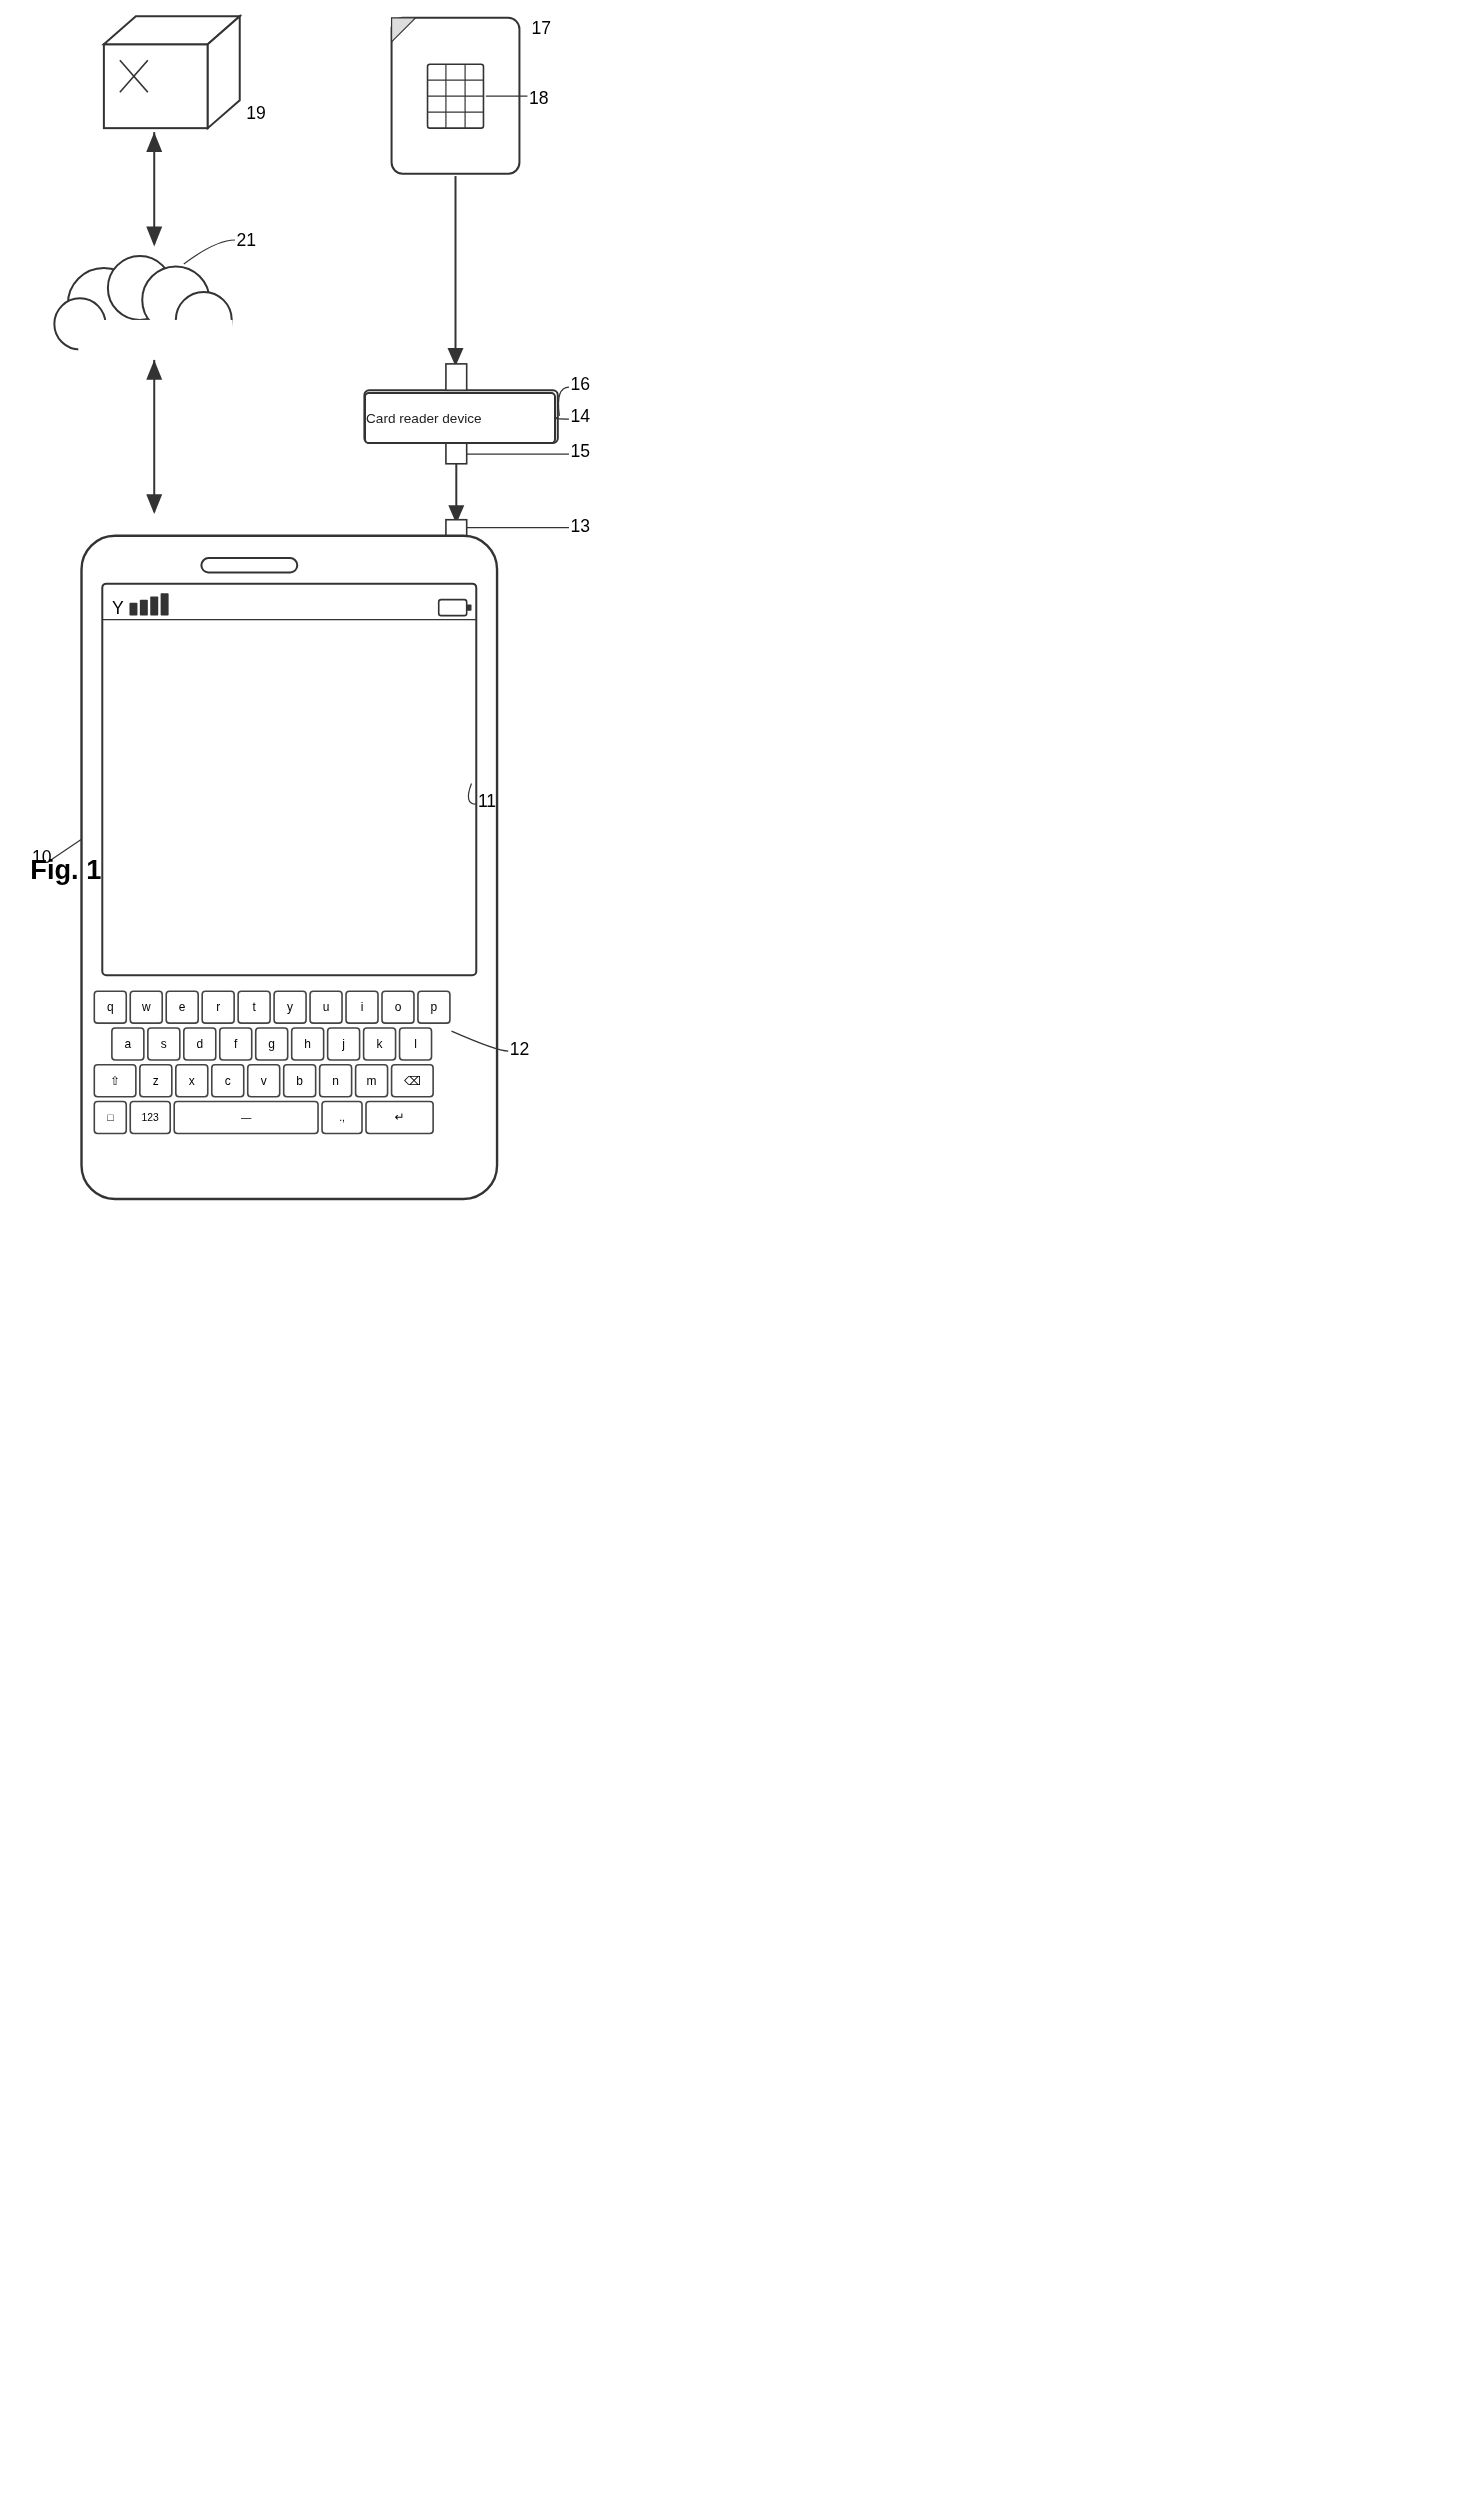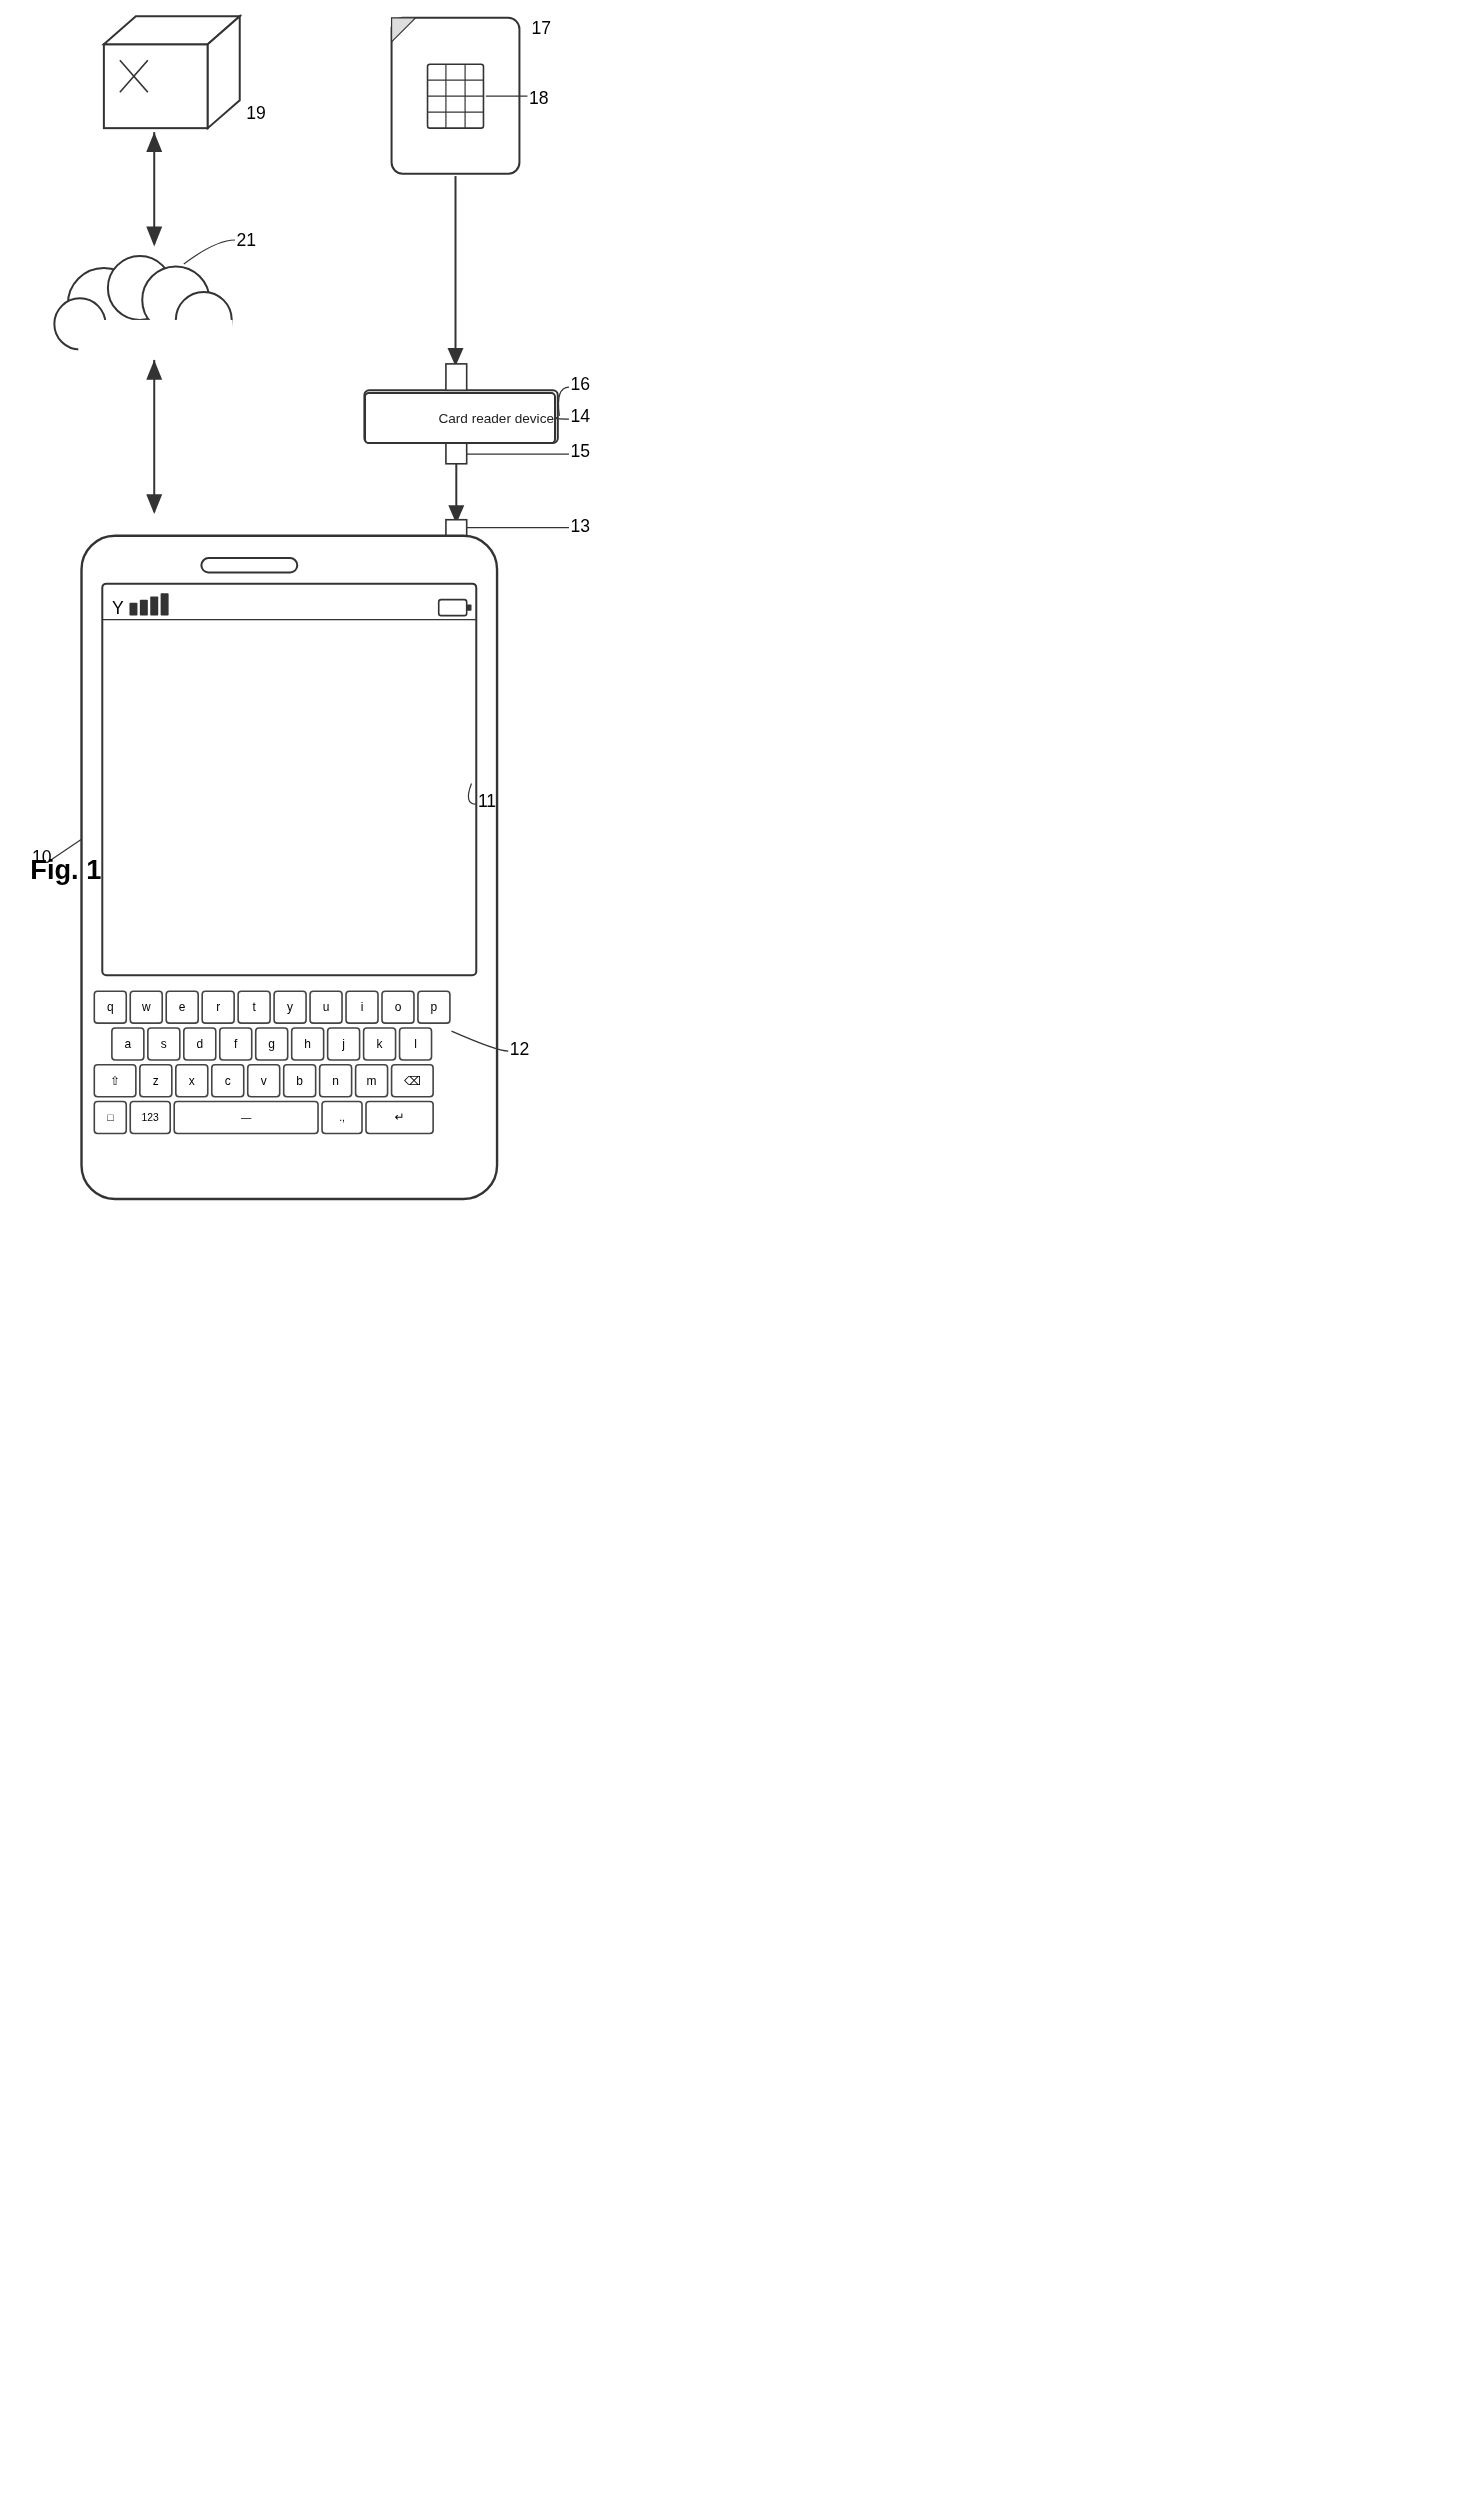--- a/index.html
+++ b/index.html
@@ -22,23 +22,22 @@
     .card-reader-box {
       position: absolute;
       top: 392px;
       left: 364px;
       width: 192px;
       height: 52px;
       border: 2px solid #333;
       border-radius: 4.8px;
       display: flex;
       align-items: center;
-      justify-content: flex-end;
+      justify-content: flex-start;
       background: white;
-      padding-left: 44px;
     }
     .card-reader-label {
       font-size: 13.6px;
       color: #222;
     }
 
     
     .arrows-overlay {
       position: absolute;
       top: 0;

